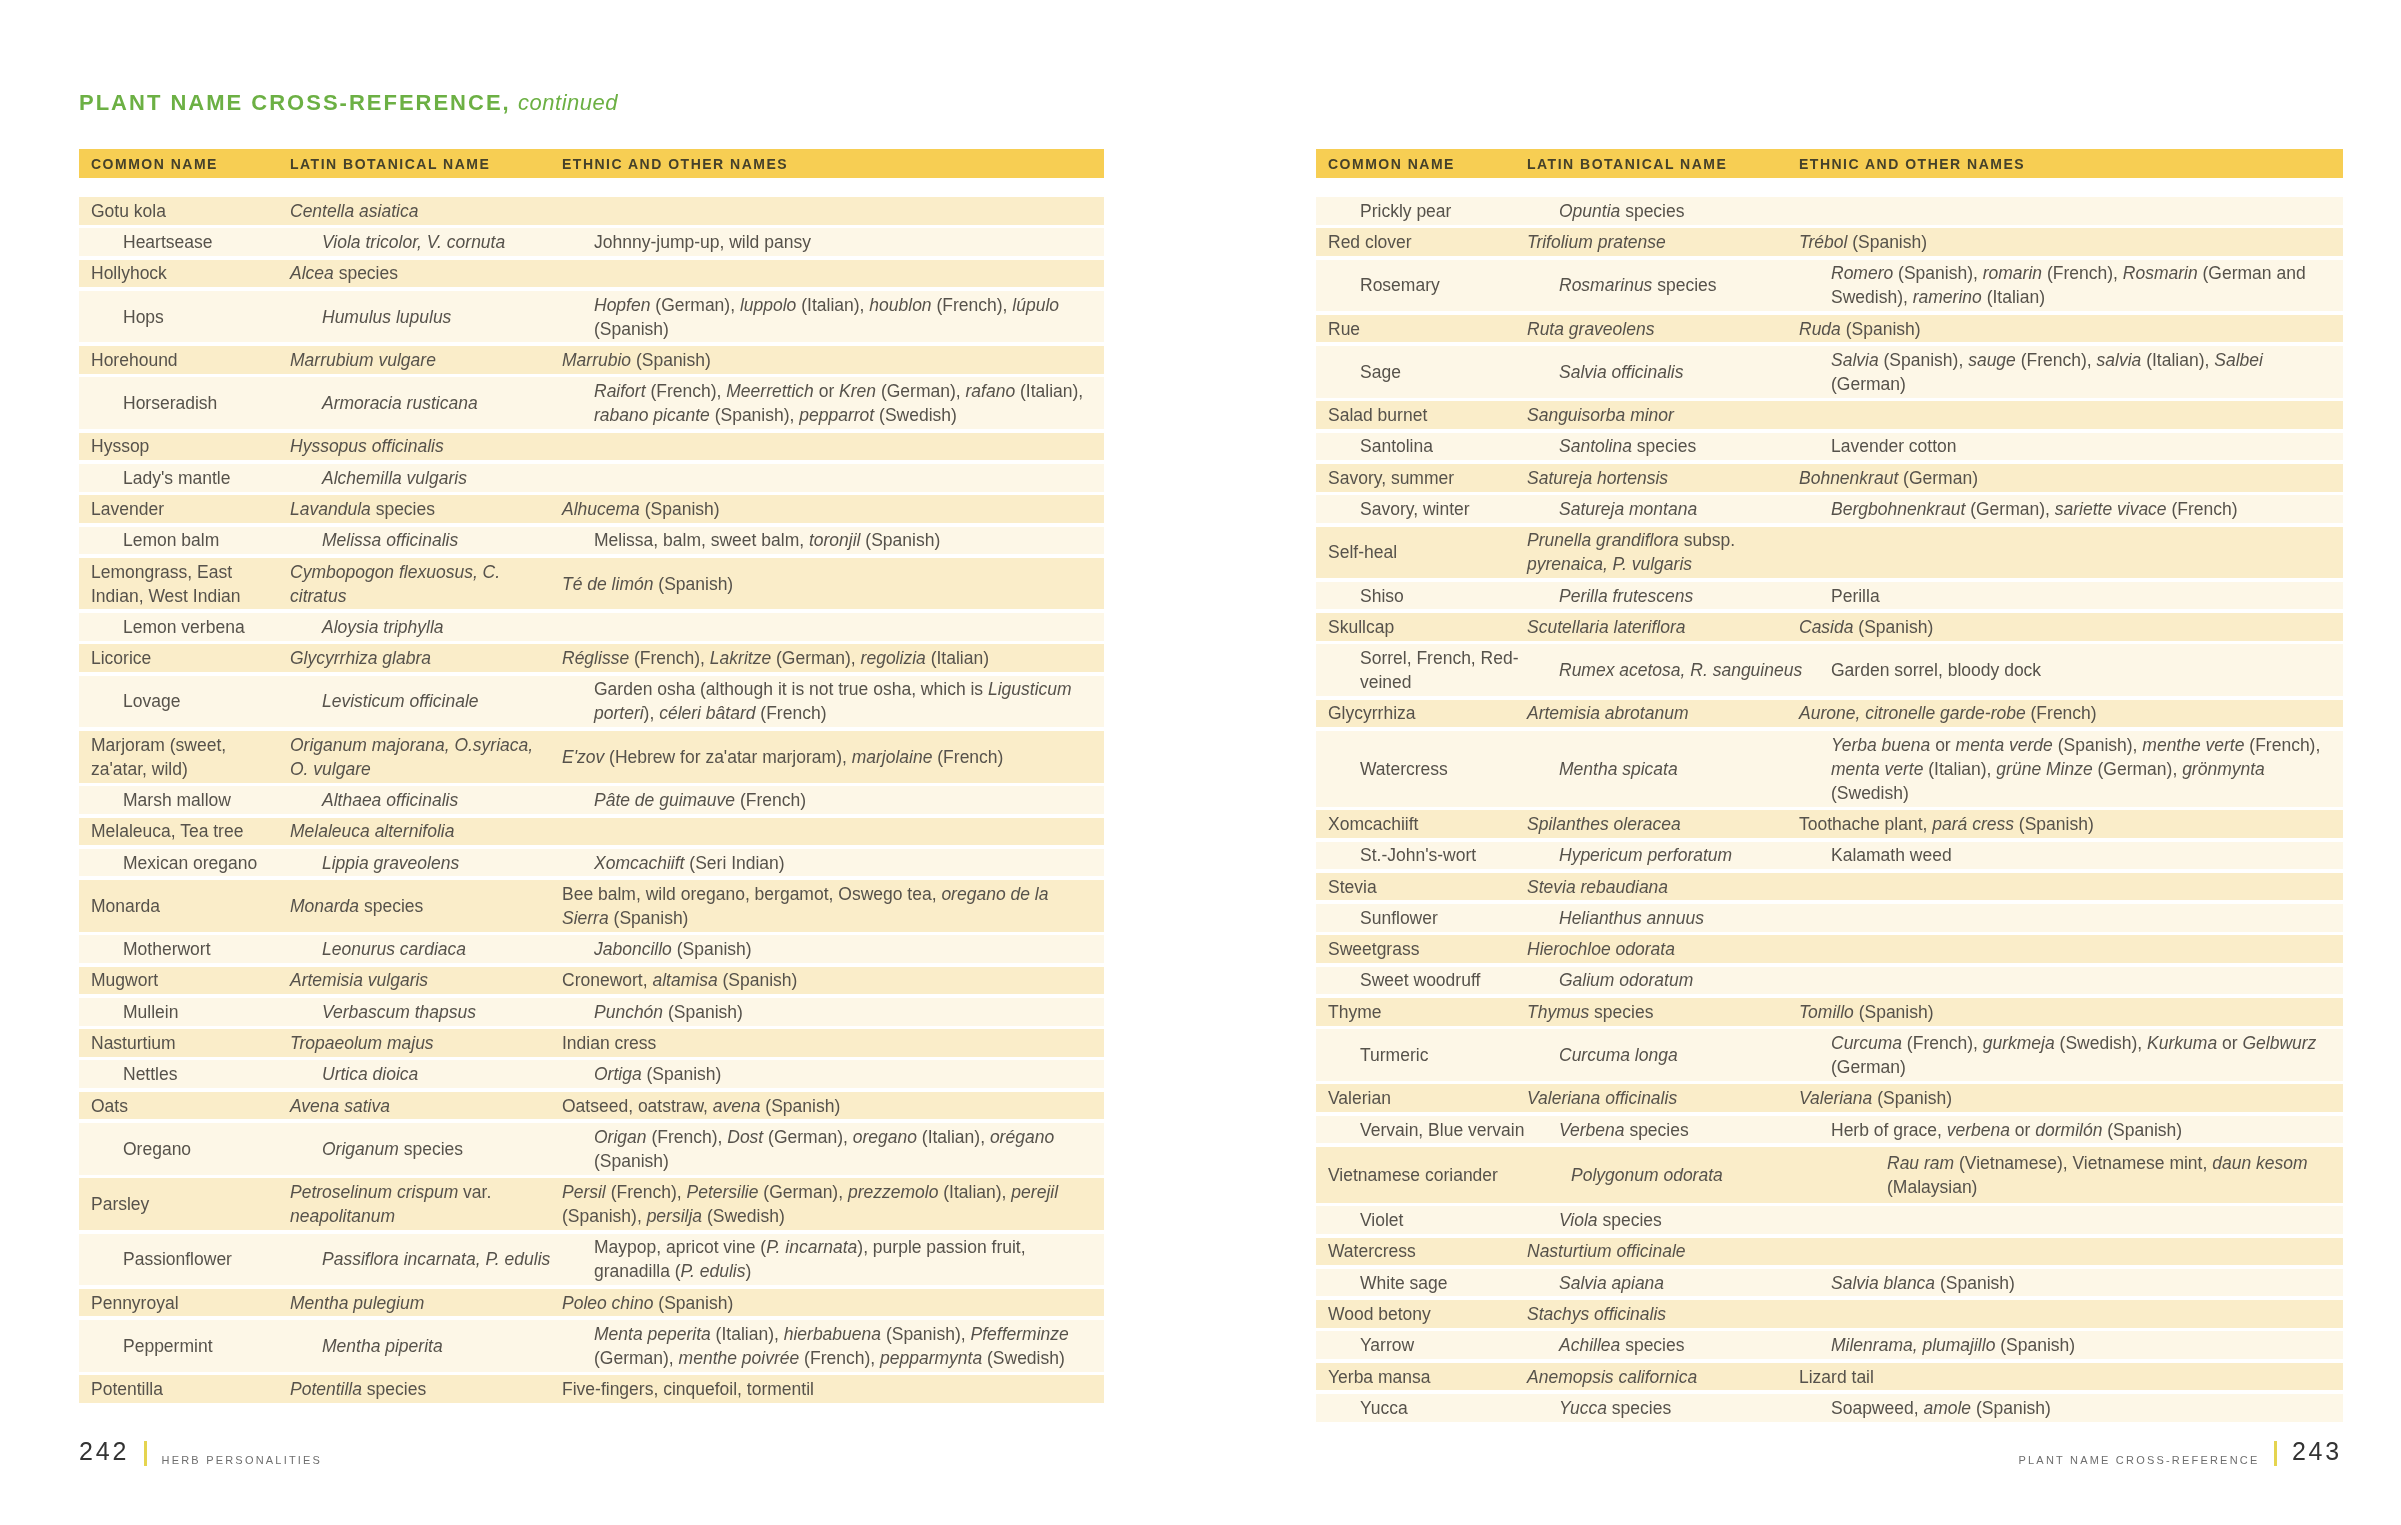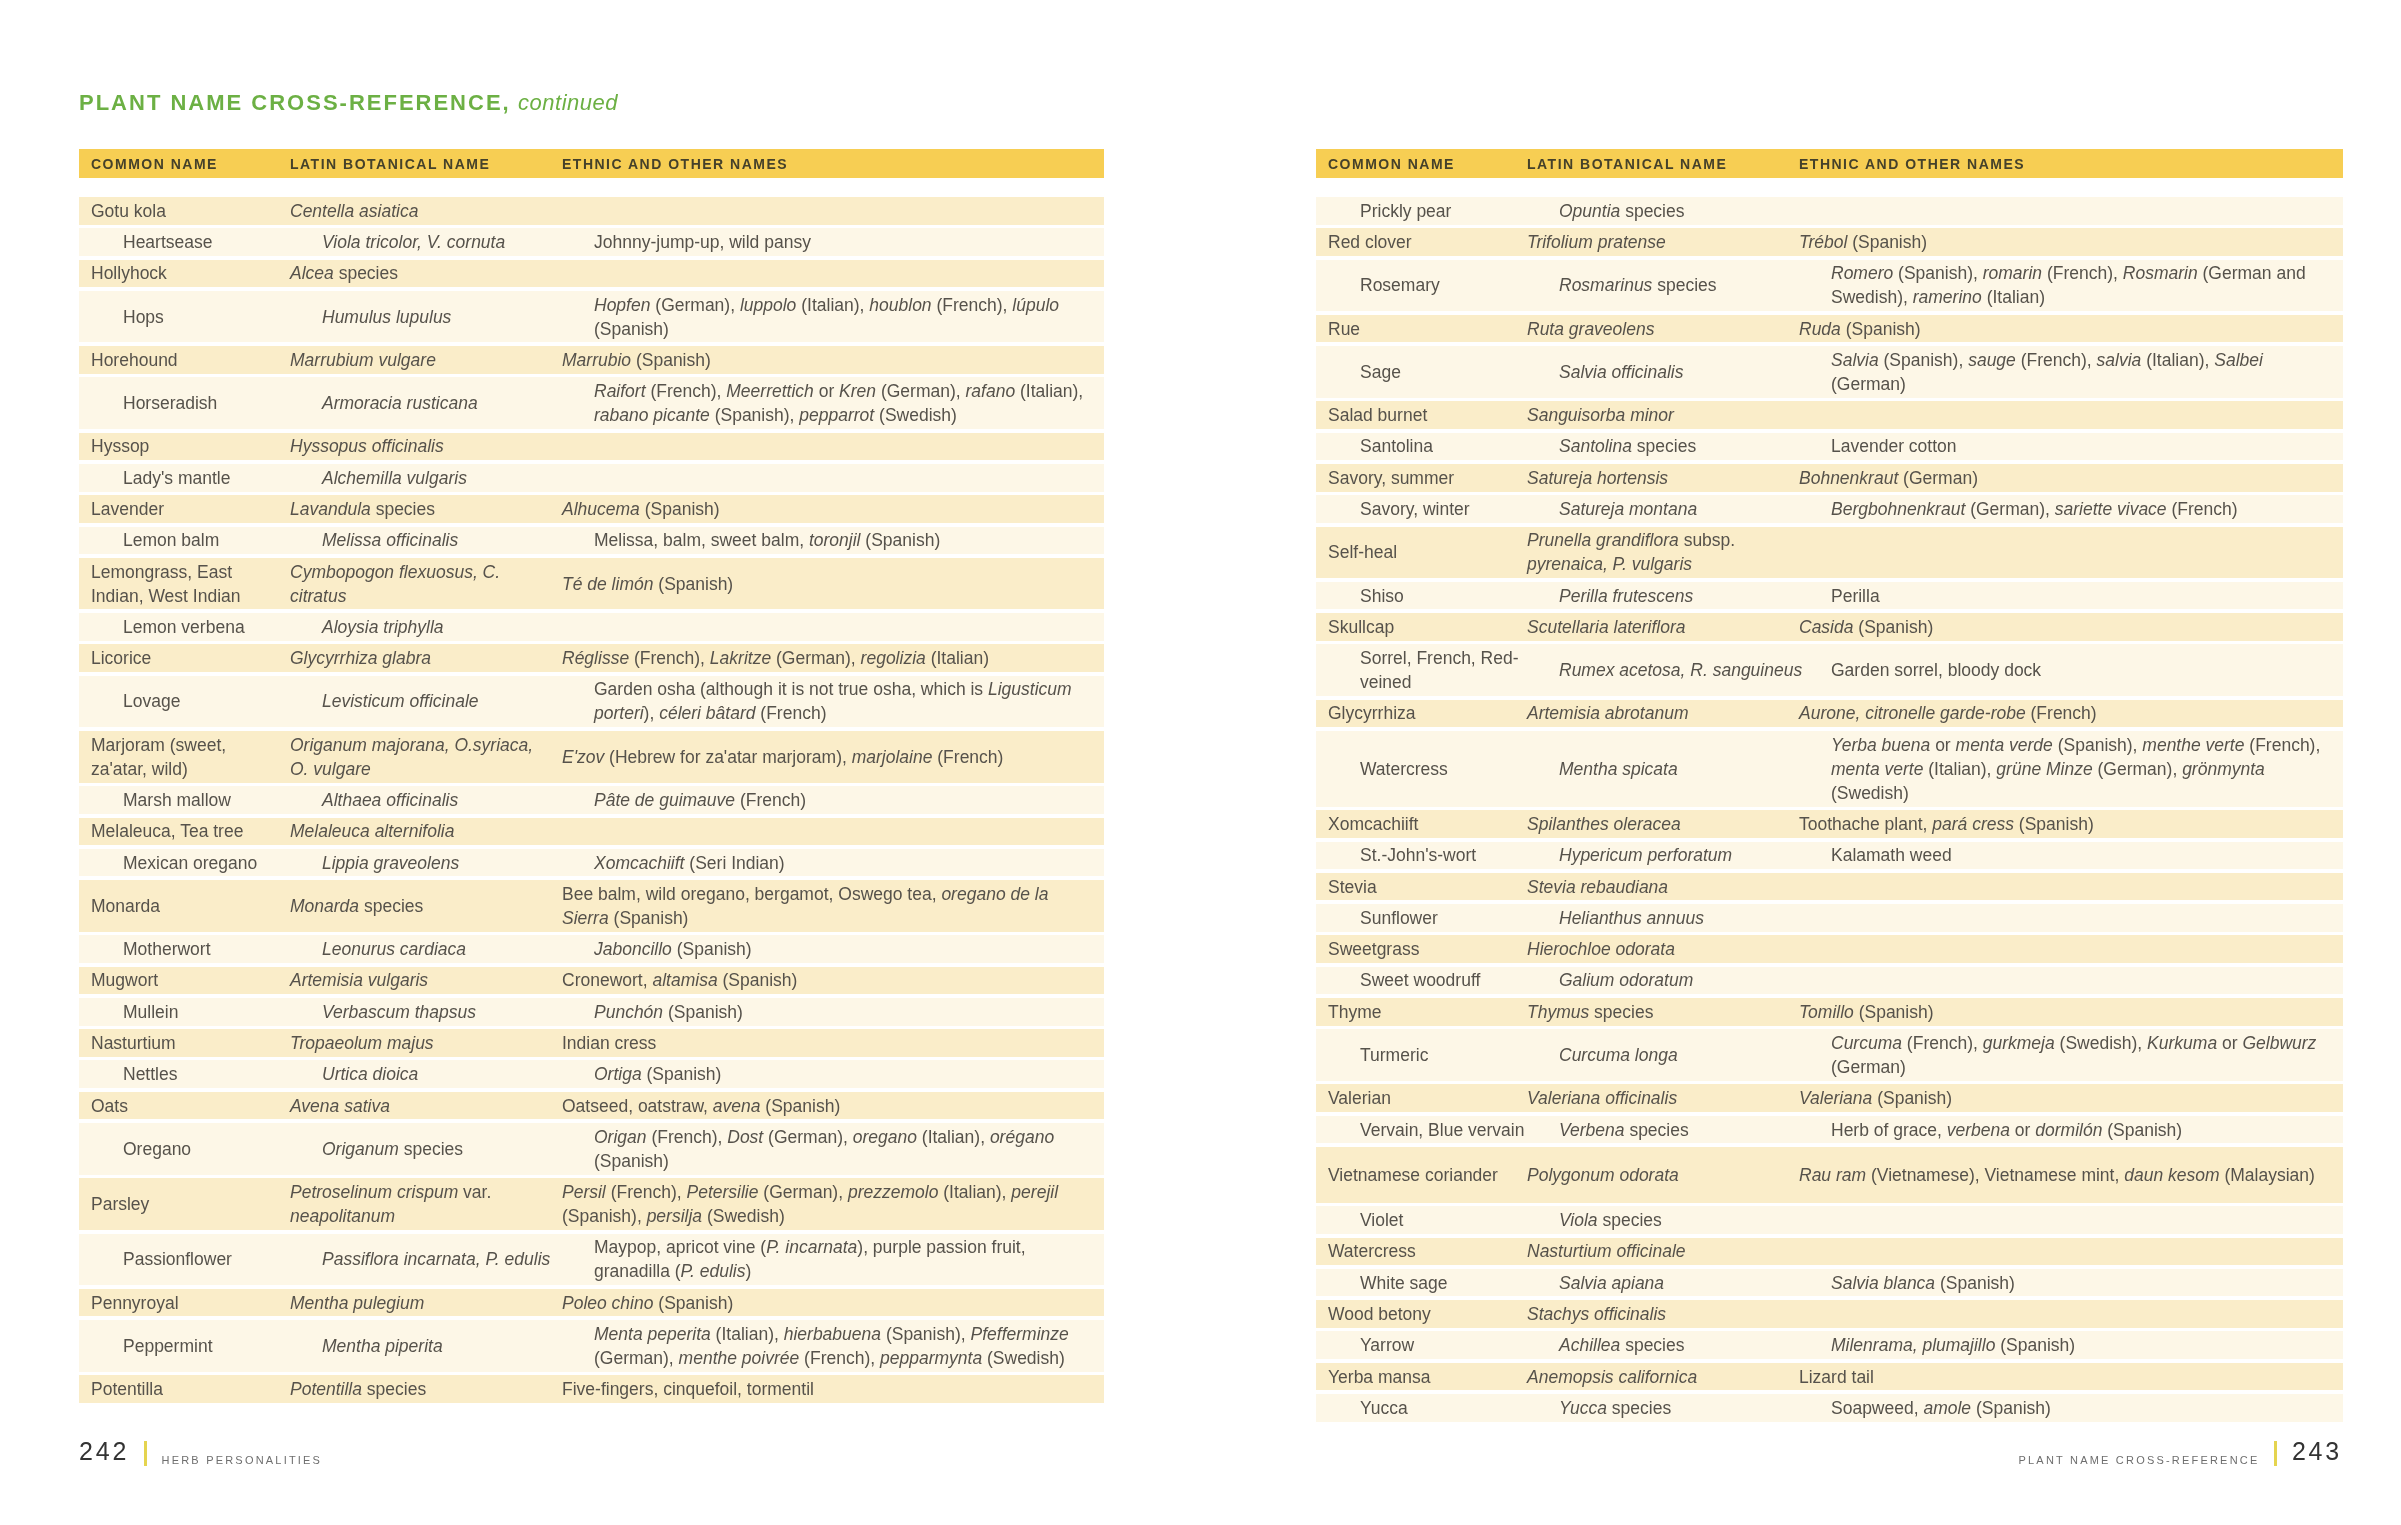--- a/index.html
+++ b/index.html
@@ -52,21 +52,21 @@
   .row{
     display:flex;align-items:center;
     margin-bottom:3.7px;
     font-size:17.5px;line-height:24px;
     color:var(--body-text);
     padding:1.8px 0;
     min-height:24px;
   }
   .row.dark{background:var(--row-dark);}
   .row.light{background:var(--row-light);padding-left:32px;}
-  .row.tall{min-height:52px;}
+  .row.tall{min-height:52px;gap:44px;}
   .cell{box-sizing:border-box;padding-right:16.6px;}
   .col-common{width:211px;padding-left:12px;}
   .col-latin{width:272px;}
   .col-ethnic{flex:1;padding-right:13px;}
   .it{font-style:italic;}
   .ro{font-style:normal;}
 
   .footer{
     position:absolute;top:1437px;
     display:flex;align-items:flex-end;

